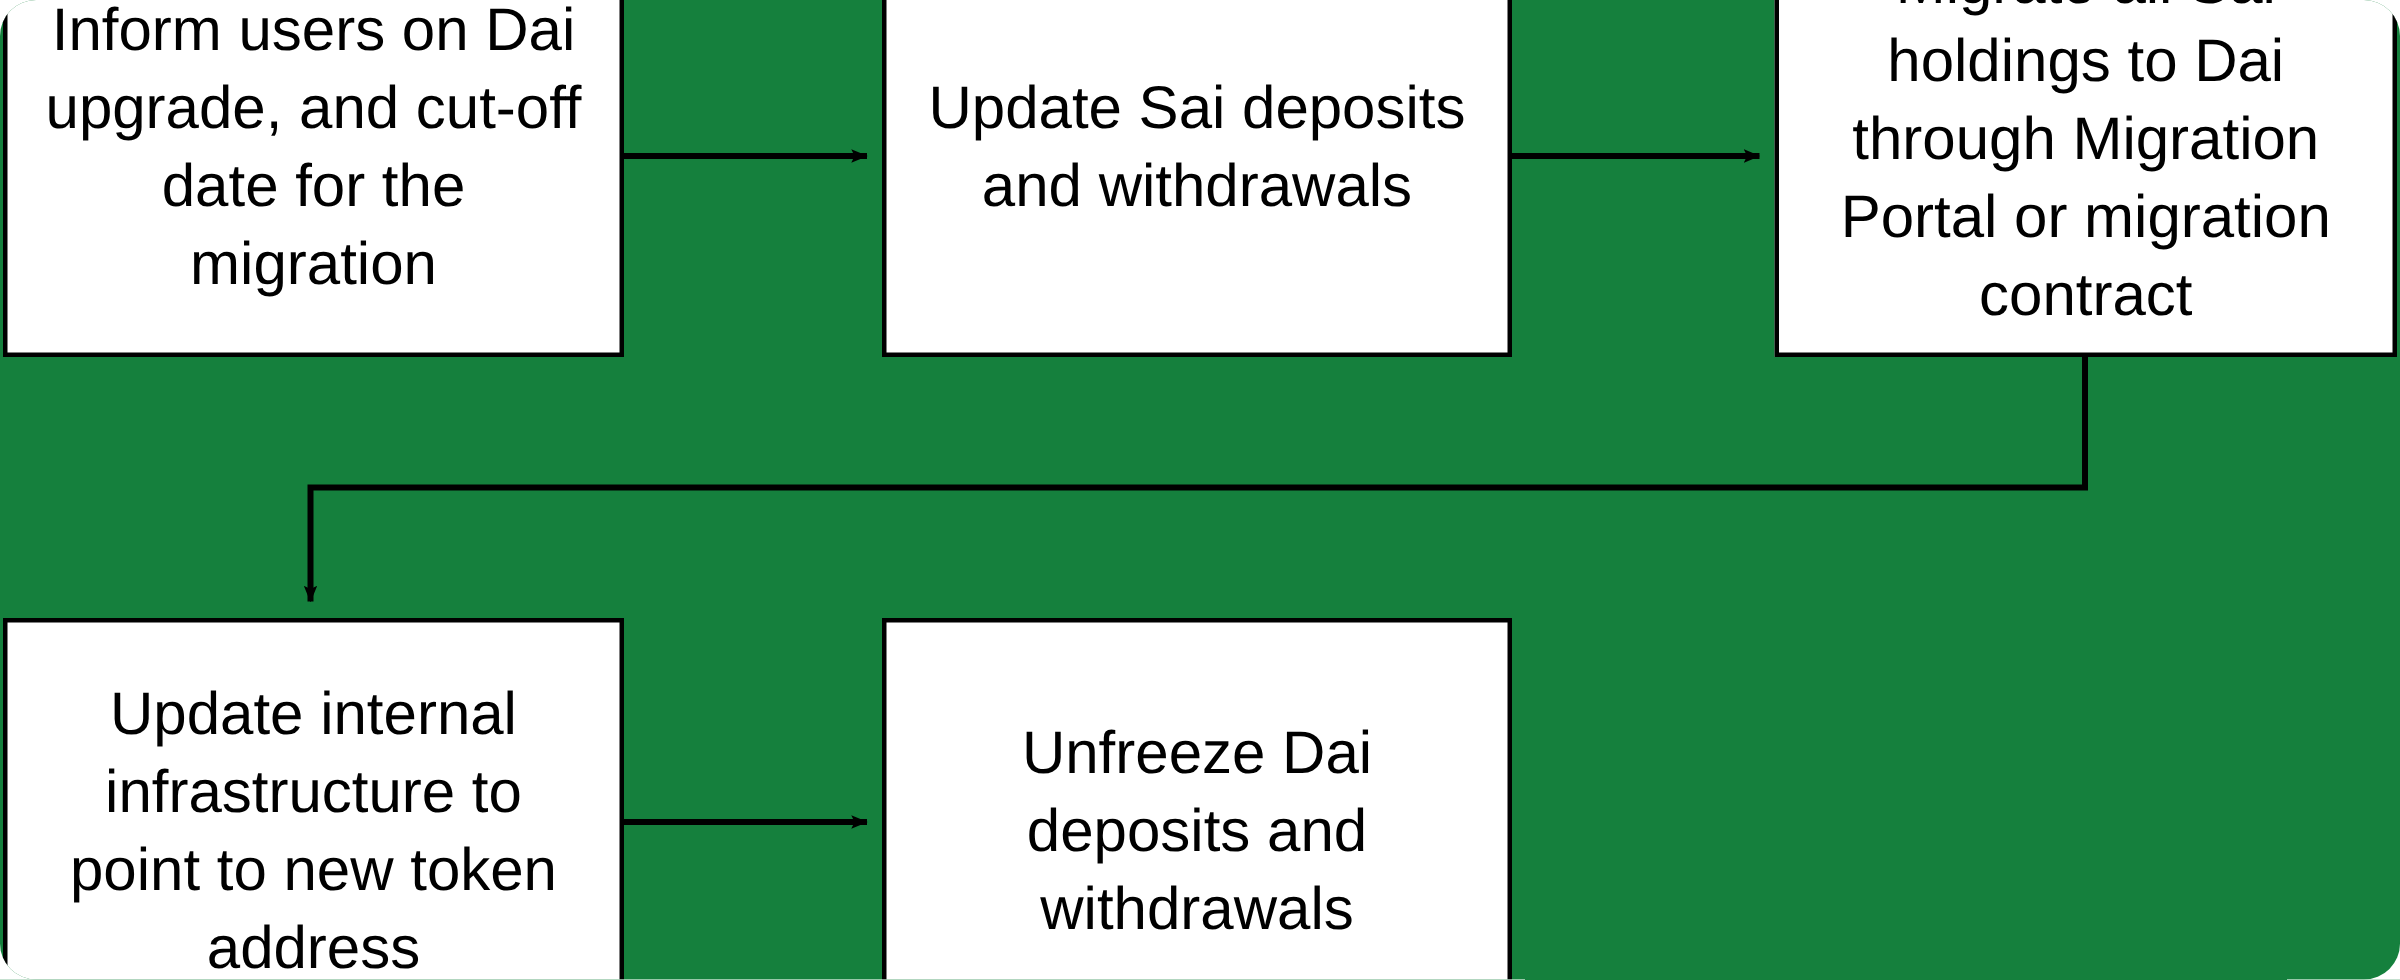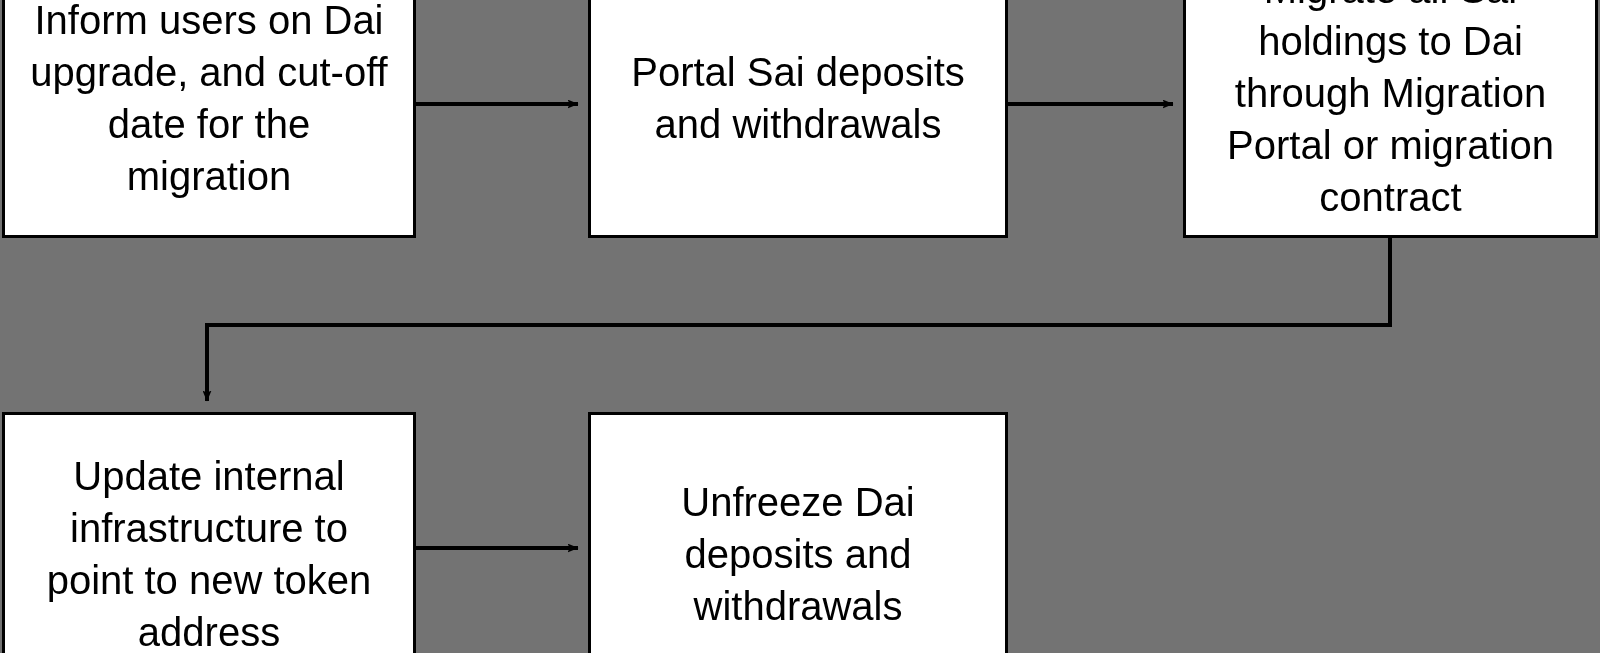--- a/index.html
+++ b/index.html
@@ -4,23 +4,24 @@
 <style>
   html, body {
     margin: 0;
     padding: 0;
     background: #ffffff;
   }
   #canvas {
     position: relative;
     width: 1600px;
     height: 653px;
-    background: #737373;
+    background: #15803d;
     overflow: hidden;
     font-family: "Liberation Sans", sans-serif;
+    border-radius: 24px;
   }
   .node {
     position: absolute;
     box-sizing: border-box;
     border: 3px solid #000000;
     background: #ffffff;
     display: flex;
     align-items: center;
     justify-content: center;
     text-align: center;
@@ -67,21 +68,21 @@
   </svg>
 
   <div class="node" style="left:2px; top:-42px; width:414px; height:280px;">
     <span class="node-label">Inform users on Dai
 upgrade, and cut-off
 date for the
 migration</span>
   </div>
 
   <div class="node" style="left:588px; top:-42px; width:420px; height:280px;">
-    <span class="node-label">Portal Sai deposits
+    <span class="node-label">Update Sai deposits
 and withdrawals</span>
   </div>
 
   <div class="node" style="left:1183px; top:-52px; width:415px; height:290px;">
     <span class="node-label">Migrate all Sai
 holdings to Dai
 through Migration
 Portal or migration
 contract</span>
   </div>

